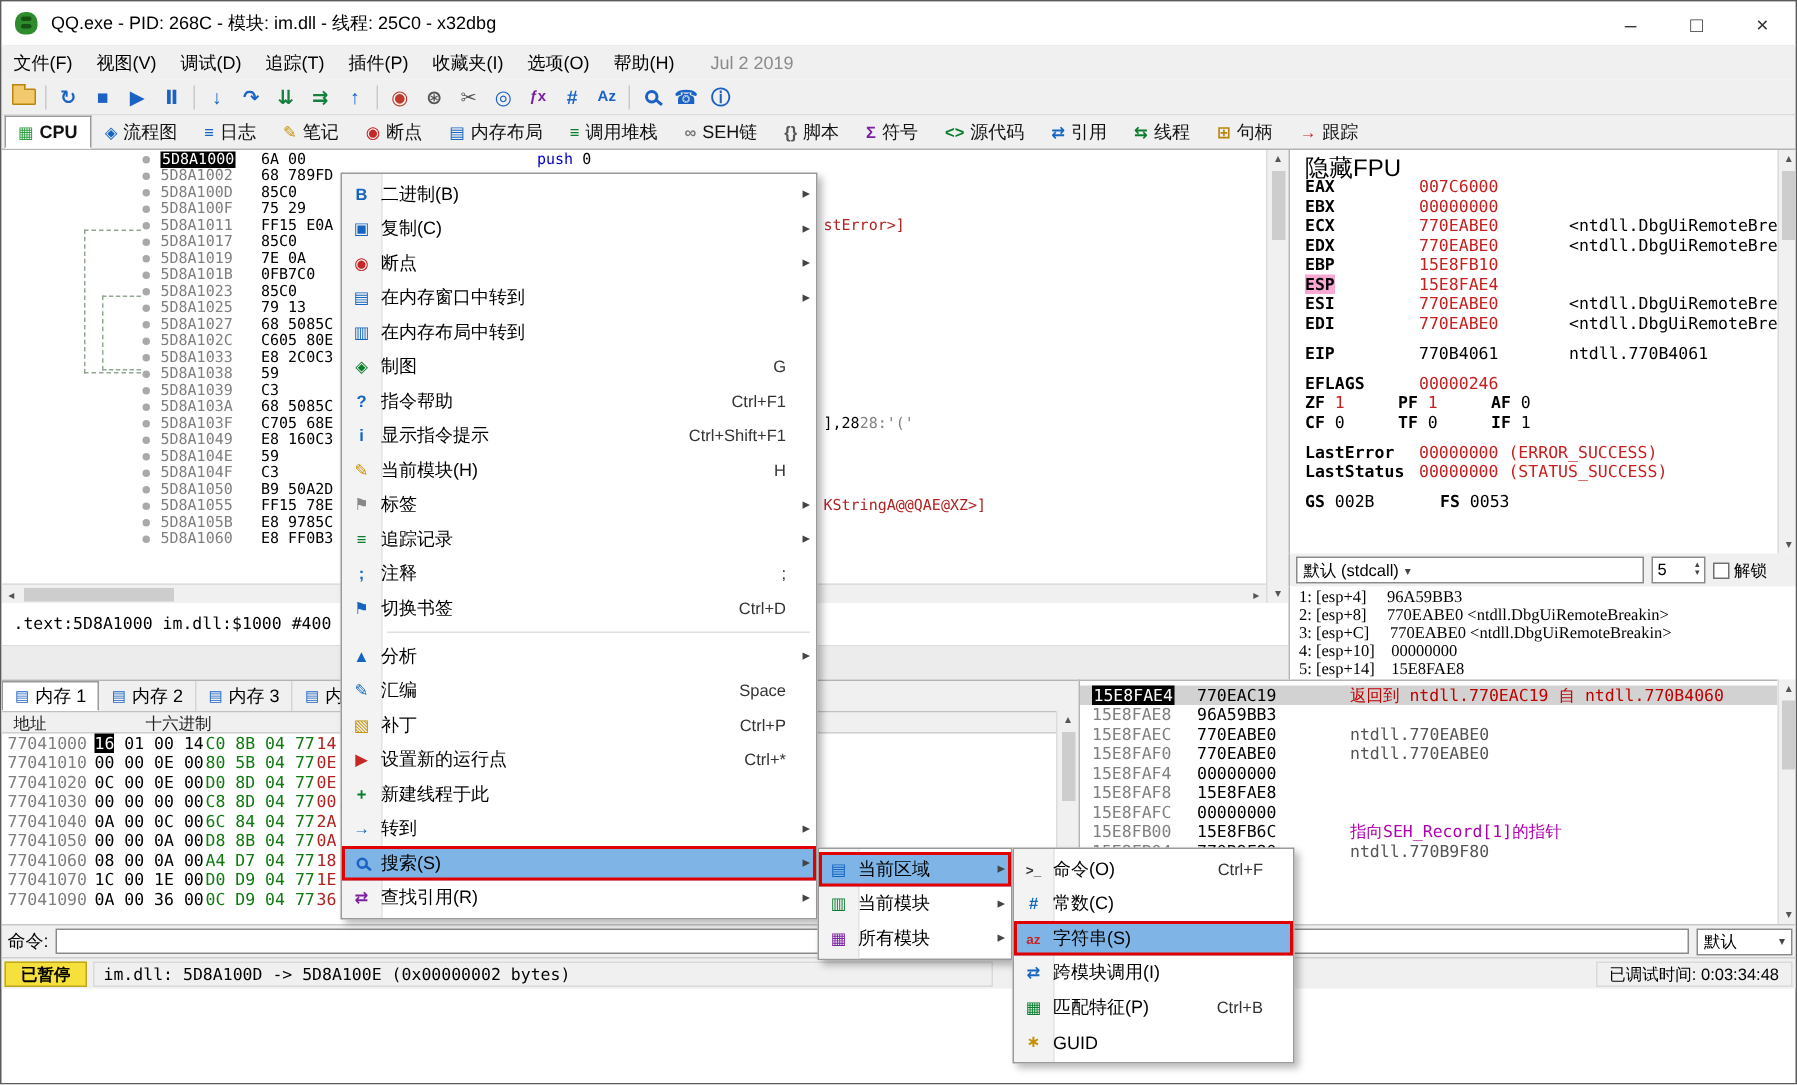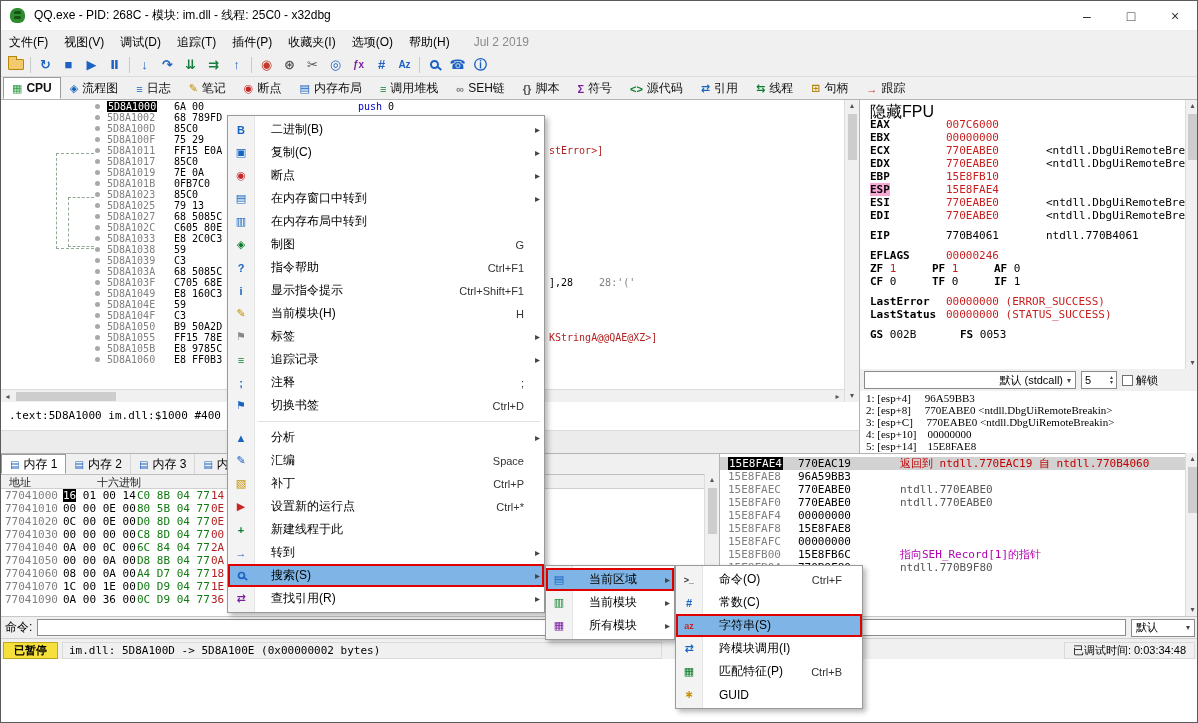--- a/index.html
+++ b/index.html
@@ -39,21 +39,21 @@
 
 .disasm{position:absolute;left:0;top:99px;width:843px;height:289px;background:#fff;padding-top:1px}
 .da-row{position:relative;height:11px;line-height:11px;font-family:"DejaVu Sans Mono","Liberation Mono",monospace;font-size:10px;white-space:pre}
 .da-dot{position:absolute;left:94px;top:3px;width:5px;height:5px;border-radius:50%;background:#a9a9a9}
 .da-addr{position:absolute;left:106px;color:#7f7f7f}
 .da-addr-sel{background:#000;color:#fff;padding:0 1px}
 .da-bytes{position:absolute;left:173px;color:#000}
 .da-instr{position:absolute;left:357px;color:#000;white-space:pre}
 .da-mnem{color:#0000c8}
 .da-frag{display:inline-block;padding-left:191px}
-.da-frag2{display:inline-block;padding-left:26px;color:#808080}
+.da-frag2{display:inline-block;color:#808080}
 .c-sym{color:#b22222}
 .c-red{color:#c81e1e}
 .jumpbox{position:absolute;border:1px dashed #93a893;border-right:none;z-index:2}
 .jb1{left:55px;top:152px;width:38px;height:96px}
 .jb2{left:67px;top:196px;width:26px;height:50px}
 
 
 .hscroll{position:absolute;left:0;top:388px;width:843px;height:13px;background:#f0f0f0;border-top:1px solid #dcdcdc;display:flex;align-items:center}
 .sb-btn{font-size:8px;color:#555;width:13px;text-align:center;line-height:13px;flex:none}
 .sb-thumb-h{height:9px;width:100px;background:#cdcdcd;margin-left:2px;flex:none}
@@ -77,21 +77,21 @@
 .rg-sp{height:7px}
 .rg-name{display:inline-block;width:76px;font-weight:bold}
 .rg-esp{background:#f9a8d4}
 .rg-note{position:absolute;left:186px;color:#000}
 .rg-flag{display:inline-block;width:62px}
 .rg-pair{display:inline-block;width:90px}
 
 
 .callconv{position:absolute;left:858px;top:368px;width:340px;height:22px;background:#f0f0f0;border-left:1px solid #b4b4b4;display:flex;align-items:center;gap:5px;padding:0 4px}
 .combo{background:#fff;border:1px solid #8a8a8a;height:18px;display:flex;align-items:center;font-size:11px;padding:0 4px}
-.cc-combo{width:212px;justify-content:flex-end}
+.cc-combo{width:232px;justify-content:flex-start}
 .caret{font-size:8px;color:#444;margin-left:4px}
 .spin{background:#fff;border:1px solid #8a8a8a;height:18px;width:36px;display:flex;align-items:center;justify-content:space-between;font-size:11px;padding:0 3px}
 .spin-btns{display:flex;flex-direction:column;font-size:6px;line-height:5px;color:#444}
 .chk{display:flex;align-items:center;font-size:11px;gap:3px}
 .chk .box{width:11px;height:11px;background:#fff;border:1px solid #707070;flex:none}
 .args{position:absolute;left:858px;top:390px;width:340px;height:62px;background:#fff;border-left:1px solid #b4b4b4;padding-top:1px}
 .arg-row{height:12px;line-height:12px;padding-left:6px;white-space:pre;font-family:Liberation Serif, serif;font-size:11px}
 
 
 .dump{position:absolute;left:0;top:452px;width:718px;height:163px;background:#fff;border-top:1px solid #b4b4b4}
@@ -117,31 +117,31 @@
 .st-addr.esp{background:#000;color:#fff;padding:0 1px}
 .st-val{position:absolute;left:78px;color:#000}
 .st-com{position:absolute;left:180px}
 .cm-red{color:#c00000}.cm-mag{color:#b000b0}.cm-plain{color:#555}
 
 
 .cmdbar{position:absolute;left:0;top:615px;width:1198px;height:22px;background:#f0f0f0;border-top:1px solid #c8c8c8;display:flex;align-items:center;gap:5px;padding:0 4px}
 .cmd-label{font-size:12px;color:#000}
 .cmd-input{flex:1;height:17px;background:#fff;border:1px solid #8a8a8a}
 .cmd-combo{width:64px;justify-content:space-between}
-.statusbar{position:absolute;left:0;top:637px;width:1198px;height:21px;background:#f0f0f0;border-top:1px solid #cfcfcf;display:flex;align-items:flex-end;font-size:11px}
+.statusbar{position:absolute;left:0;top:637px;width:1198px;height:21px;background:#f0f0f0;border-top:1px solid #cfcfcf;display:flex;align-items:center;font-size:11px}
 .badge{background:#f6e13c;border:1px solid #bfa71e;height:17px;display:flex;align-items:center;padding:0 10px;margin-left:2px;font-weight:bold;color:#000}
 .sb-msg{margin-left:4px;border:1px solid #dadada;height:17px;display:flex;align-items:center;padding:0 6px;width:600px;font-family:"DejaVu Sans Mono","Liberation Mono",monospace;font-size:11px;color:#000}
 .sb-time{margin-left:auto;margin-right:4px;border:1px solid #dadada;height:17px;display:flex;align-items:center;padding:0 8px;color:#000}
 
 
 .menu{position:absolute;background:#fff;border:1px solid #9a9a9a;box-shadow:3px 3px 5px rgba(0,0,0,.28);padding:2px 0;z-index:40}
 .menu::before{content:"";position:absolute;left:0;top:0;bottom:0;width:26px;background:#f3f3f3;border-right:1px solid #e4e4e4}
 .mi{position:relative;display:flex;align-items:center;height:23px;font-size:12px;z-index:1;padding-right:4px;color:#000}
 .mi-ic{width:26px;display:flex;align-items:center;justify-content:center;font-size:11px;font-weight:bold;flex:none}
-.mi-lb{margin-left:17px;white-space:nowrap}
+.mi-lb{margin-left:0;white-space:nowrap}
 .mi-sc{margin-left:auto;color:#333;padding-right:6px;font-size:11px;white-space:nowrap}
 .mi-ar{width:10px;color:#444;font-size:10px;flex:none;text-align:right}
 .mi-hl{background:#7fb5e6}
 .mi-red{outline:2px solid #e10000;outline-offset:-2px}
 .mi-sep{height:9px;position:relative;z-index:1}
 .mi-sep::after{content:"";position:absolute;left:30px;right:4px;top:4px;border-top:1px solid #e0e0e0}
 .ctx{left:226px;top:114px;width:318px}
 .sub1{left:544px;top:564px;width:130px}
 .sub2{left:674px;top:564px;width:188px}
 </style>

